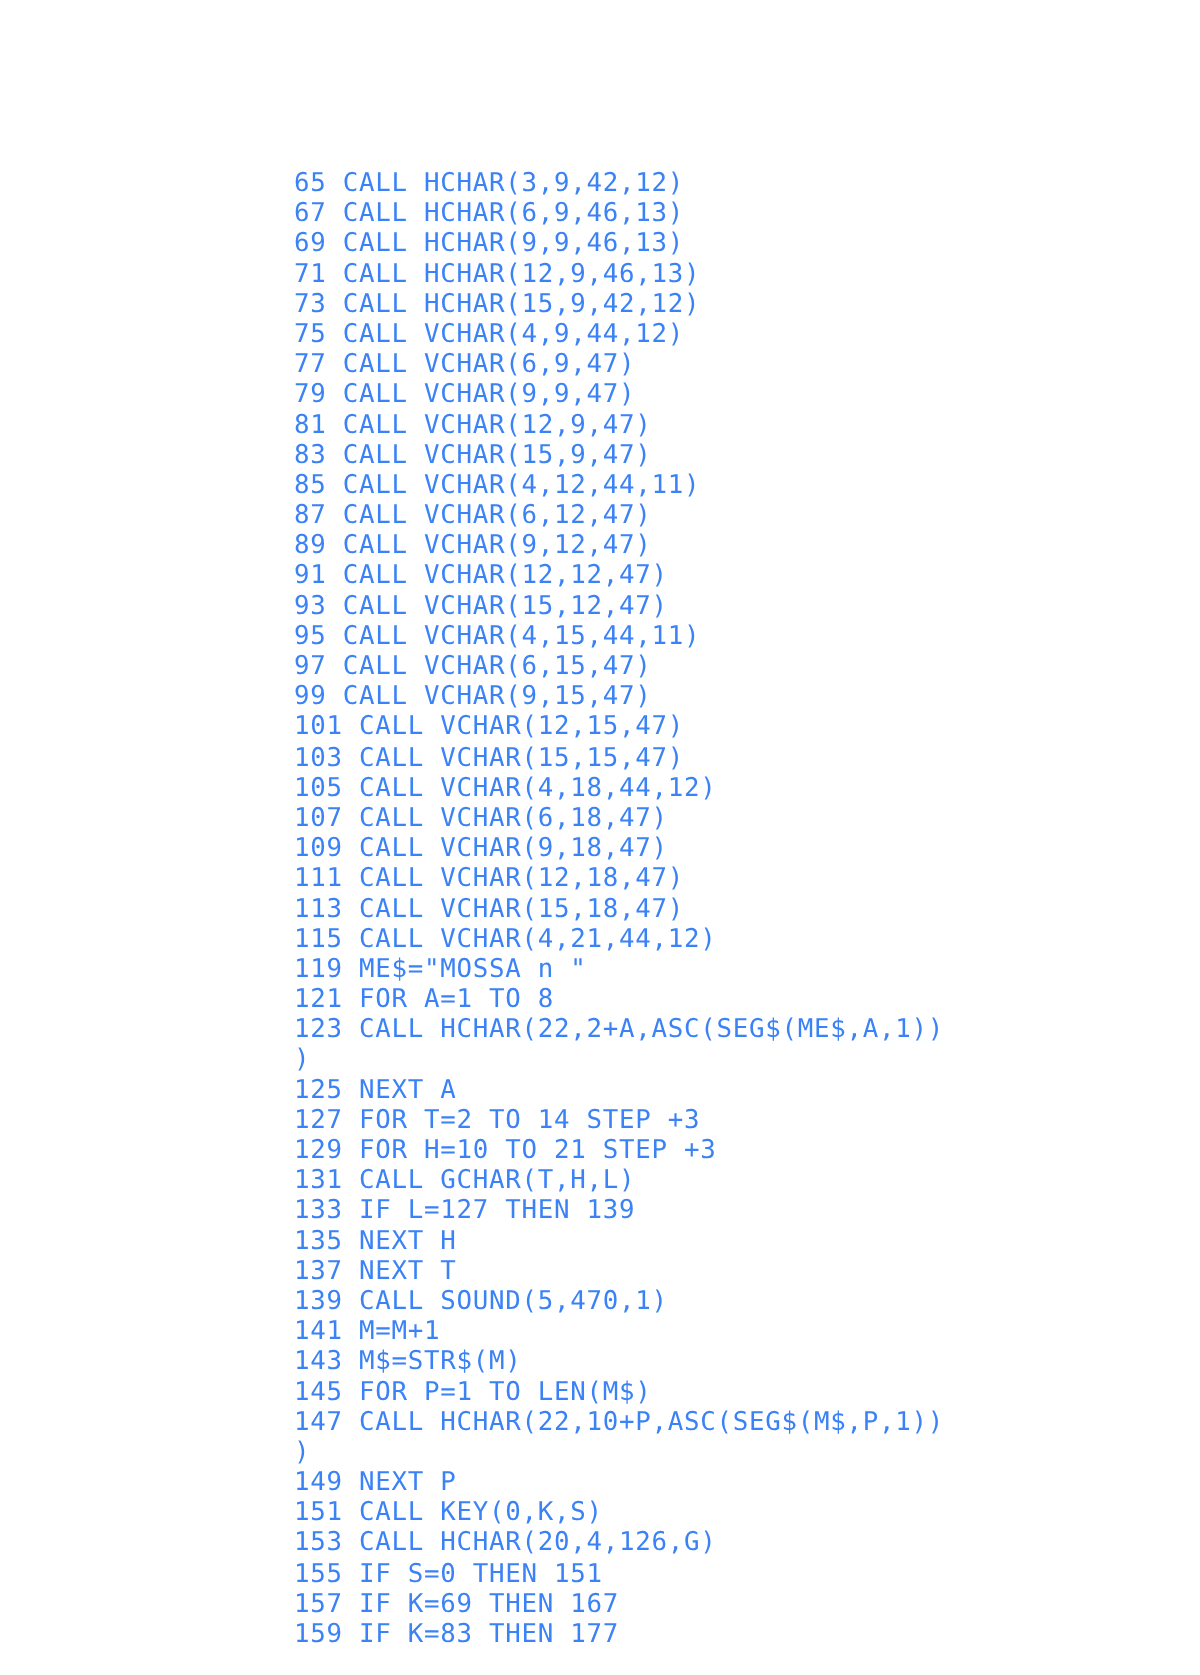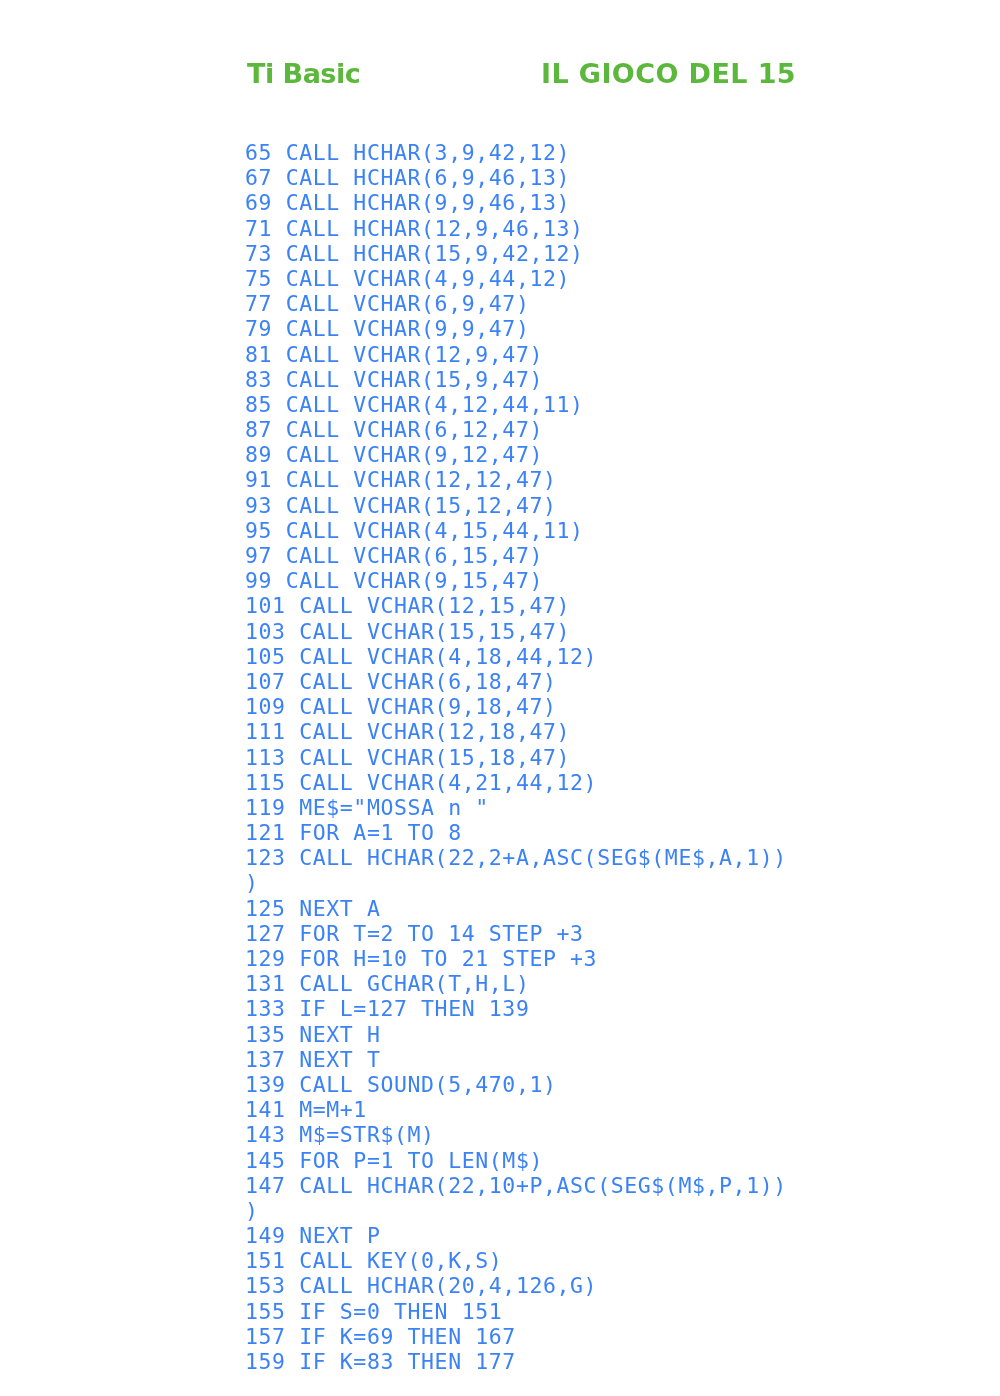--- a/index.html
+++ b/index.html
@@ -76,22 +76,18 @@
     font-size: 15px;
     color: #1b1b1b;
     margin-top: 36px;
   }
 </style>
 </head>
 <body>
 
 <div class="page">
 
-  <div class="header">
-    <div class="header-left">Ti Basic</div>
-    <div class="header-right">IL GIOCO DEL 15</div>
-  </div>
 
   <div class="listing" id="listing"><div class="code-line">65 CALL HCHAR(3,9,42,12)</div><div class="code-line">67 CALL HCHAR(6,9,46,13)</div><div class="code-line">69 CALL HCHAR(9,9,46,13)</div><div class="code-line">71 CALL HCHAR(12,9,46,13)</div><div class="code-line">73 CALL HCHAR(15,9,42,12)</div><div class="code-line">75 CALL VCHAR(4,9,44,12)</div><div class="code-line">77 CALL VCHAR(6,9,47)</div><div class="code-line">79 CALL VCHAR(9,9,47)</div><div class="code-line">81 CALL VCHAR(12,9,47)</div><div class="code-line">83 CALL VCHAR(15,9,47)</div><div class="code-line">85 CALL VCHAR(4,12,44,11)</div><div class="code-line">87 CALL VCHAR(6,12,47)</div><div class="code-line">89 CALL VCHAR(9,12,47)</div><div class="code-line">91 CALL VCHAR(12,12,47)</div><div class="code-line">93 CALL VCHAR(15,12,47)</div><div class="code-line">95 CALL VCHAR(4,15,44,11)</div><div class="code-line">97 CALL VCHAR(6,15,47)</div><div class="code-line">99 CALL VCHAR(9,15,47)</div><div class="code-line">101 CALL VCHAR(12,15,47)</div><div class="code-line">103 CALL VCHAR(15,15,47)</div><div class="code-line">105 CALL VCHAR(4,18,44,12)</div><div class="code-line">107 CALL VCHAR(6,18,47)</div><div class="code-line">109 CALL VCHAR(9,18,47)</div><div class="code-line">111 CALL VCHAR(12,18,47)</div><div class="code-line">113 CALL VCHAR(15,18,47)</div><div class="code-line">115 CALL VCHAR(4,21,44,12)</div><div class="code-line">119 ME$="MOSSA n "</div><div class="code-line">121 FOR A=1 TO 8</div><div class="code-line">123 CALL HCHAR(22,2+A,ASC(SEG$(ME$,A,1))</div><div class="code-line">)</div><div class="code-line">125 NEXT A</div><div class="code-line">127 FOR T=2 TO 14 STEP +3</div><div class="code-line">129 FOR H=10 TO 21 STEP +3</div><div class="code-line">131 CALL GCHAR(T,H,L)</div><div class="code-line">133 IF L=127 THEN 139</div><div class="code-line">135 NEXT H</div><div class="code-line">137 NEXT T</div><div class="code-line">139 CALL SOUND(5,470,1)</div><div class="code-line">141 M=M+1</div><div class="code-line">143 M$=STR$(M)</div><div class="code-line">145 FOR P=1 TO LEN(M$)</div><div class="code-line">147 CALL HCHAR(22,10+P,ASC(SEG$(M$,P,1))</div><div class="code-line">)</div><div class="code-line">149 NEXT P</div><div class="code-line">151 CALL KEY(0,K,S)</div><div class="code-line">153 CALL HCHAR(20,4,126,G)</div><div class="code-line">155 IF S=0 THEN 151</div><div class="code-line">157 IF K=69 THEN 167</div><div class="code-line">159 IF K=83 THEN 177</div></div>
 
   <div class="page-number">19</div>
 
 </div>
 
 </body></html>

